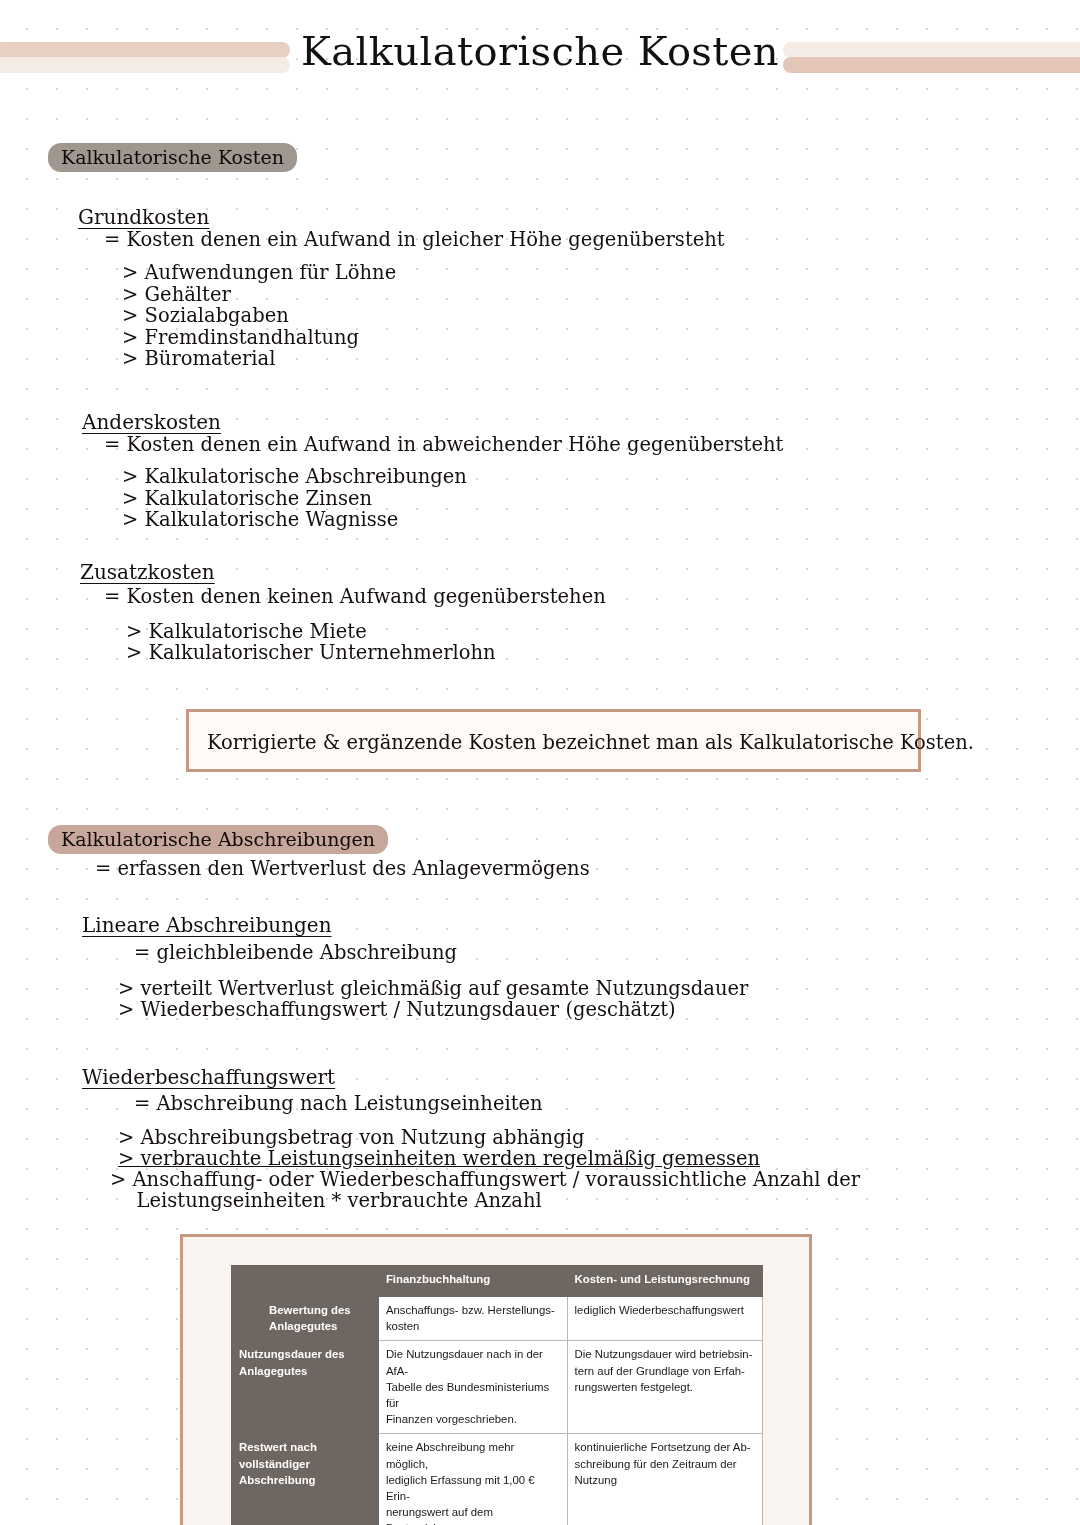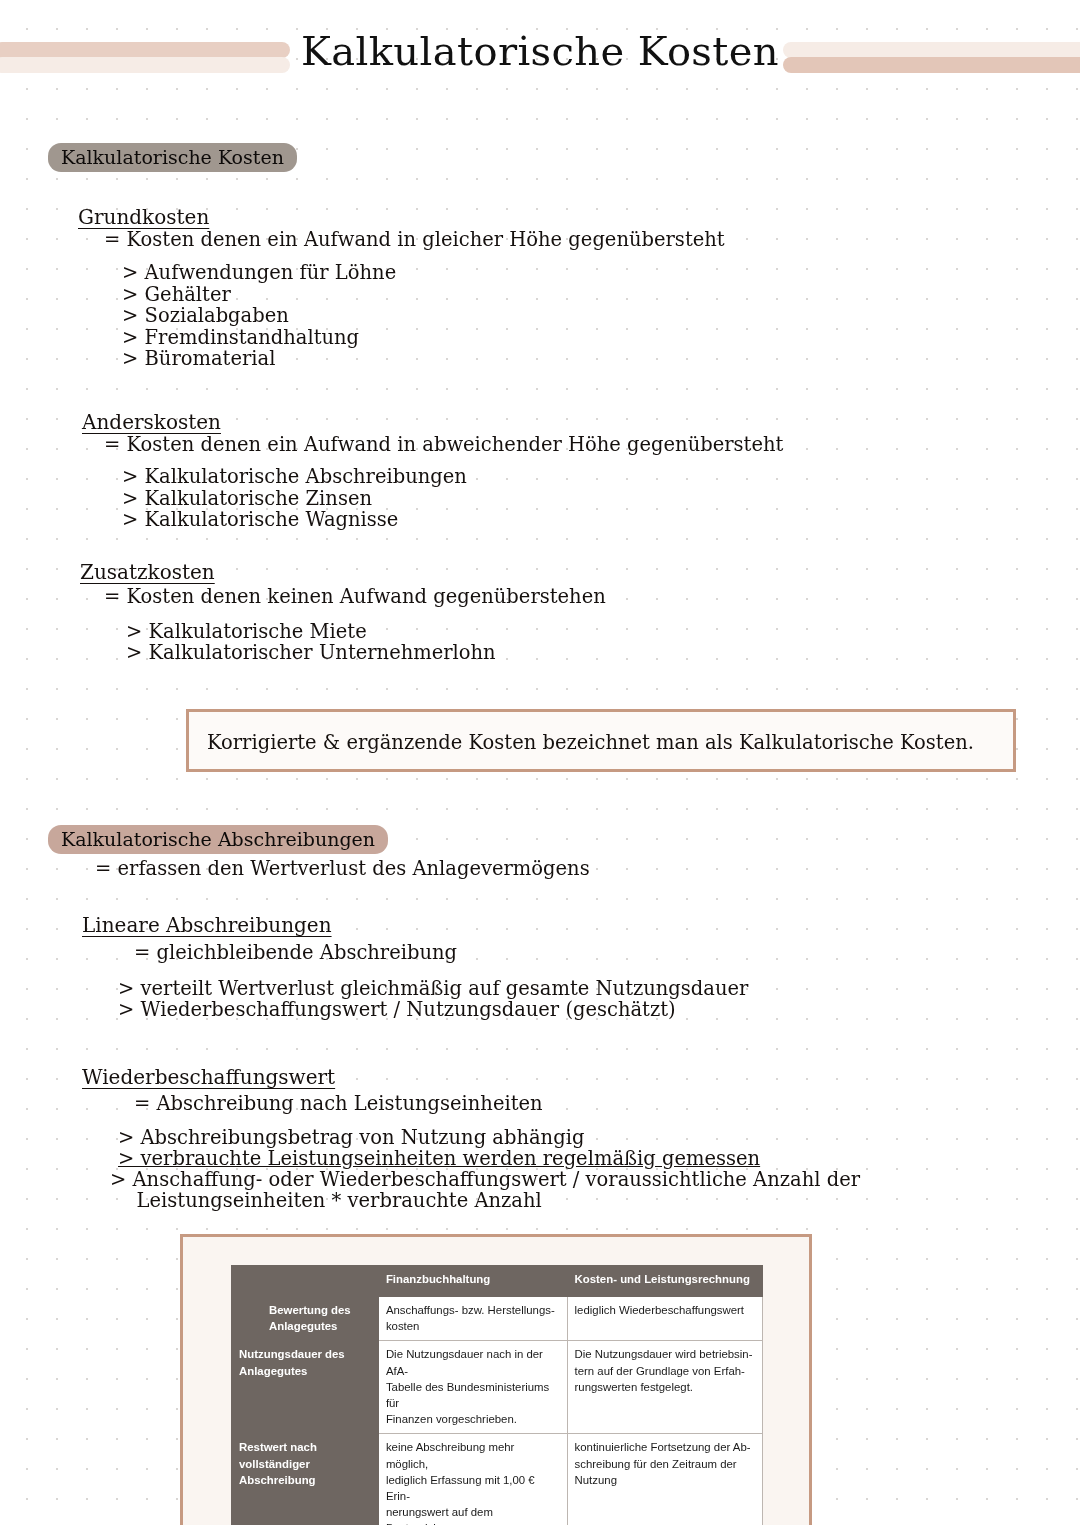--- a/index.html
+++ b/index.html
@@ -102,21 +102,21 @@
     text-decoration-thickness: 1.3px;
   }
   .defline { font-size: 19.5px; }
   .bullet  { font-size: 19.5px; }
 
   
   #callout-box {
     position: absolute;
     left: 186px;
     top: 709px;
-    width: 830px;
+    width: 735px;
     height: 63px;
     background: #fdfaf8;
     border: 3px solid #c69a82;
     box-sizing: border-box;
   }
   #callout-text {
     position: absolute;
     left: 18px;
     top: 19px;
     font-size: 19.5px;

